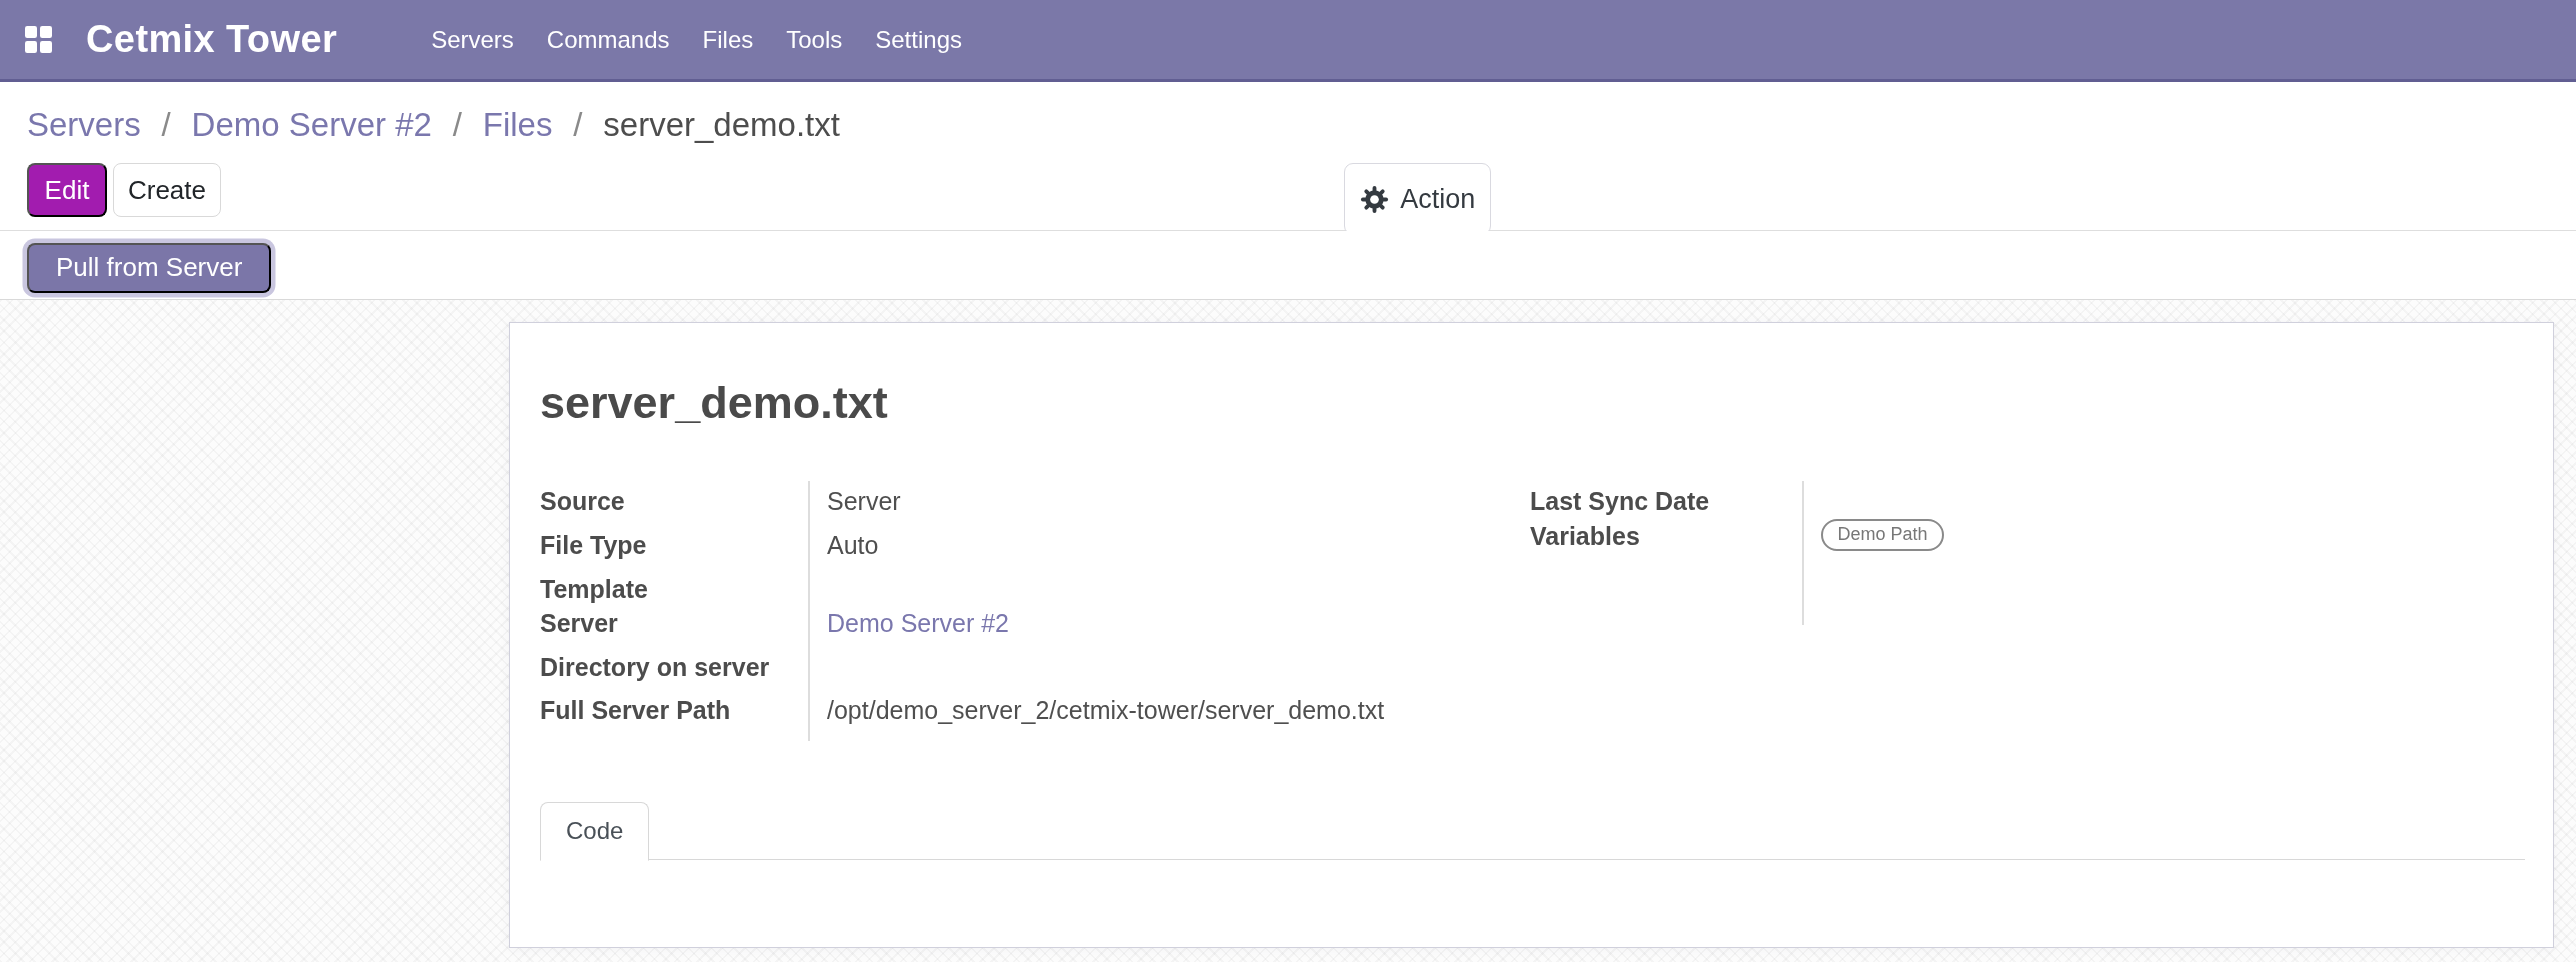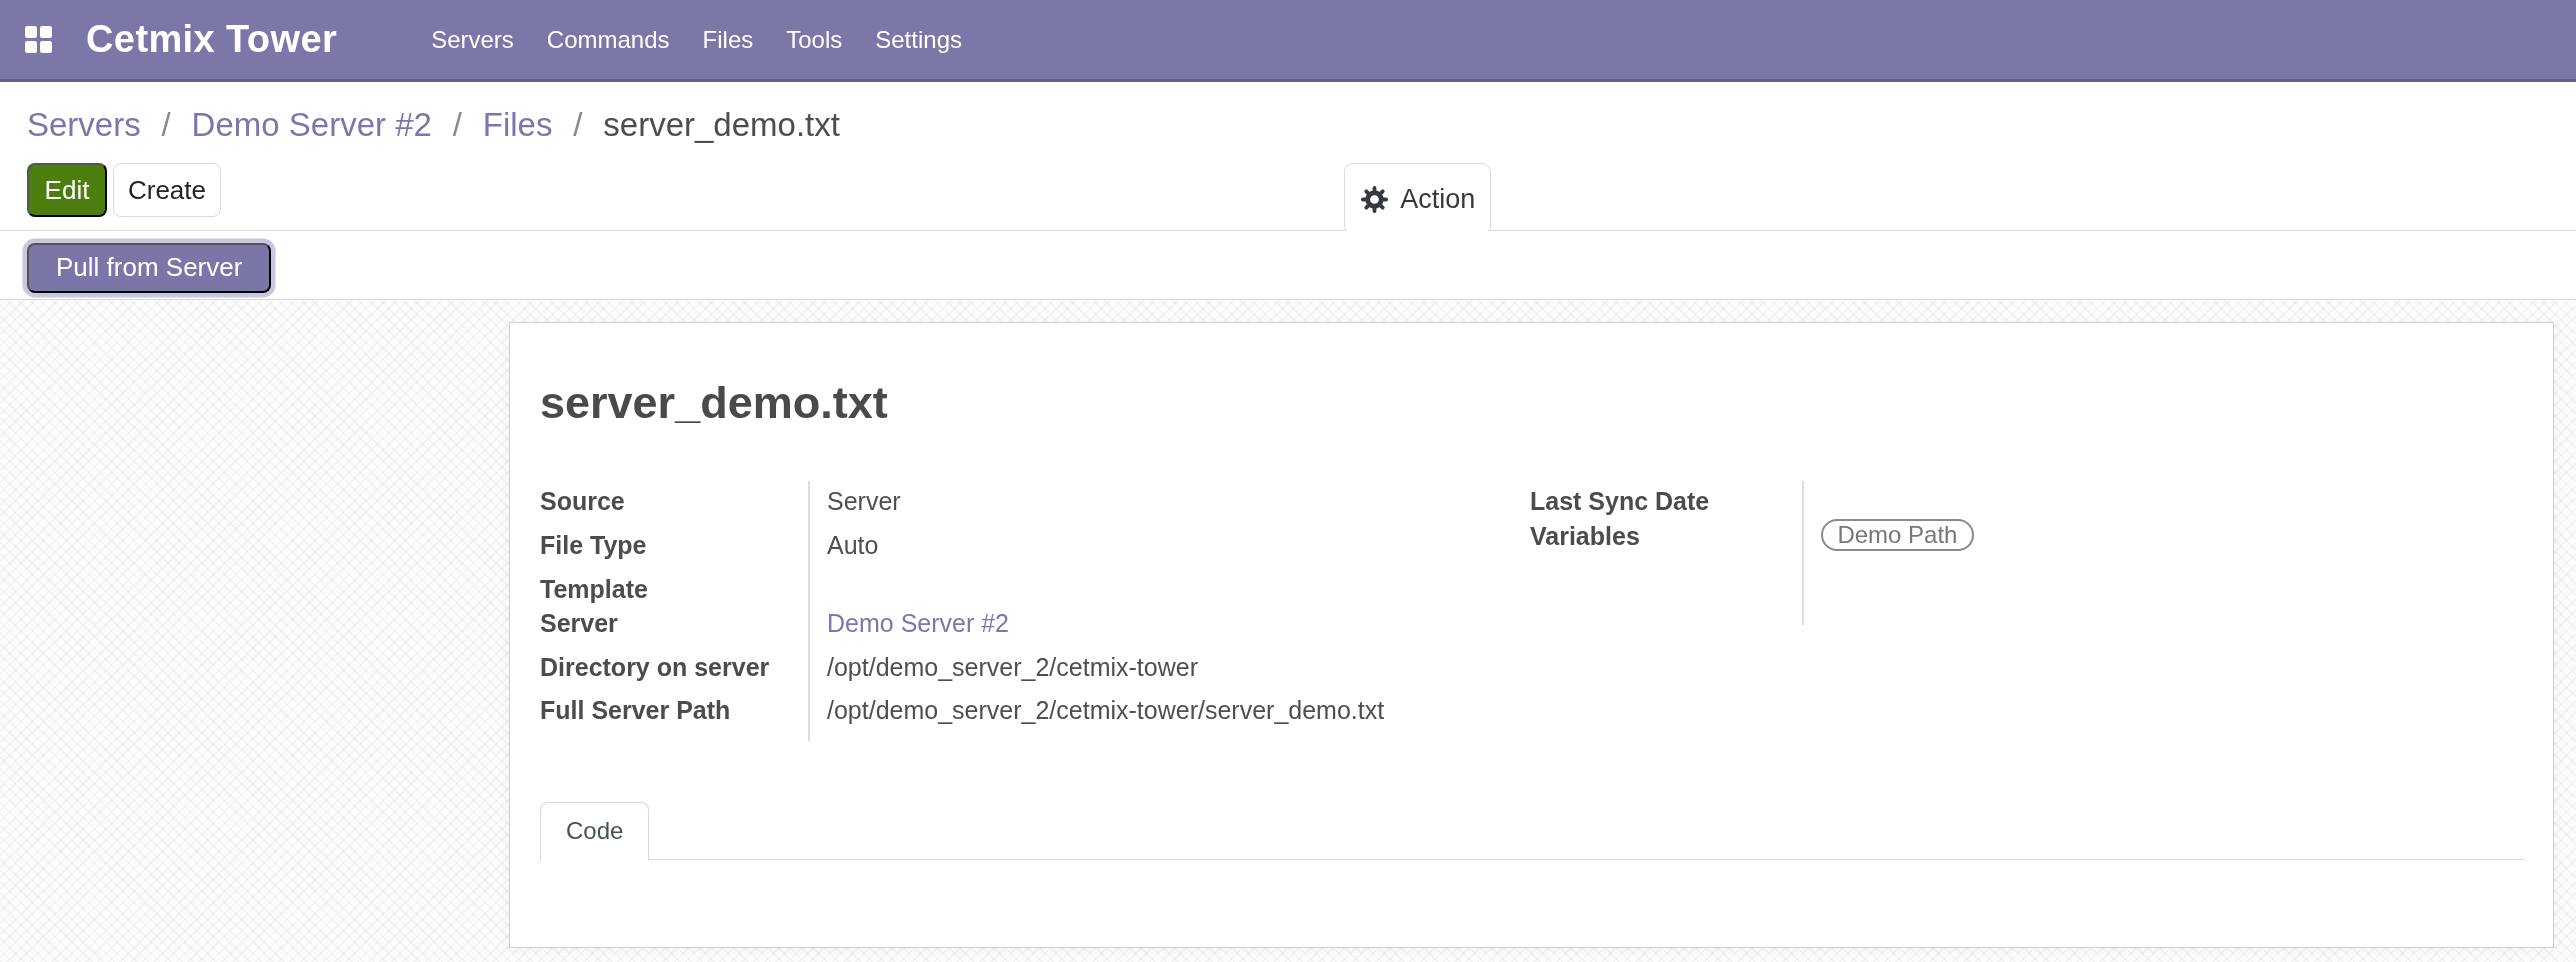--- a/index.html
+++ b/index.html
@@ -37,21 +37,21 @@
     padding: 22.4px 0 0 27px; font-size: 33px; line-height: 41px; white-space: nowrap;
   }
   .crumb-link { color: #7a77ad; cursor: pointer; }
   .crumb-sep { color: #8a8a8a; padding: 0 11.7px; }
   .crumb-current { color: #4d4d4d; }
 
   .btn { border-radius: 8px; font-size: 26px; cursor: pointer;
          display: inline-flex; align-items: center; justify-content: center; }
   .btn-edit {
     position: absolute; left: 27px; top: 81px; width: 80px; height: 54px;
-    background: #4d7c0f; color: #fff;
+    background: #a21caf; color: #fff;
   }
   .btn-create {
     position: absolute; left: 113px; top: 81px; width: 108px; height: 54px;
     background: #fff; color: #212529; border: 1.8px solid #d9d9d9;
   }
   .btn-action {
     position: absolute; left: 1344px; top: 81px; width: 147px; height: 72px;
     background: #fff; color: #343a40; border: 1.8px solid #d9d9e0; border-radius: 9px;
     gap: 11.7px; font-size: 27px;
   }
@@ -104,21 +104,21 @@
   .fvalue.link { color: #7a77ad; cursor: pointer; }
 
   .checkbox {
     width: 30.5px; height: 30.5px; margin-left: 19px;
     border: 2.7px solid #cbcbcb; border-radius: 8px; background: #f7f7f5;
   }
   .tag-pill {
     display: inline-block; margin-left: 19px; margin-top: -1.8px;
     border: 2.7px solid #8a8a8a; border-radius: 20px;
     padding: 0 14.4px; height: 32px; line-height: 27px;
-    font-size: 24px; color: #777777; background: #fff; white-space: nowrap;
+    font-size: 18px; color: #777777; background: #fff; white-space: nowrap;
   }
 
   
   .tabbar {
     margin-top: 62px; width: 1985px; height: 59px;
     border-bottom: 1.8px solid #d8d8d8;
     display: flex; align-items: flex-end;
   }
   .tab {
     height: 59px; margin-bottom: -1.8px; padding: 0 25px;
@@ -203,21 +203,20 @@
         <div class="frow tight">
           <span class="flabel">Template</span>
           <span class="fvalue"></span>
         </div>
         <div class="frow">
           <span class="flabel">Server</span>
           <span class="fvalue link">Demo Server #2</span>
         </div>
         <div class="frow">
           <span class="flabel">Directory on server</span>
-          <span class="fvalue">/opt/demo_server_2/cetmix-tower</span>
         </div>
         <div class="frow">
           <span class="flabel">Full Server Path</span>
           <span class="fvalue">/opt/demo_server_2/cetmix-tower/server_demo.txt</span>
         </div>
       </div>
 
       <div class="group group-right">
         <div class="vline"></div>
 

